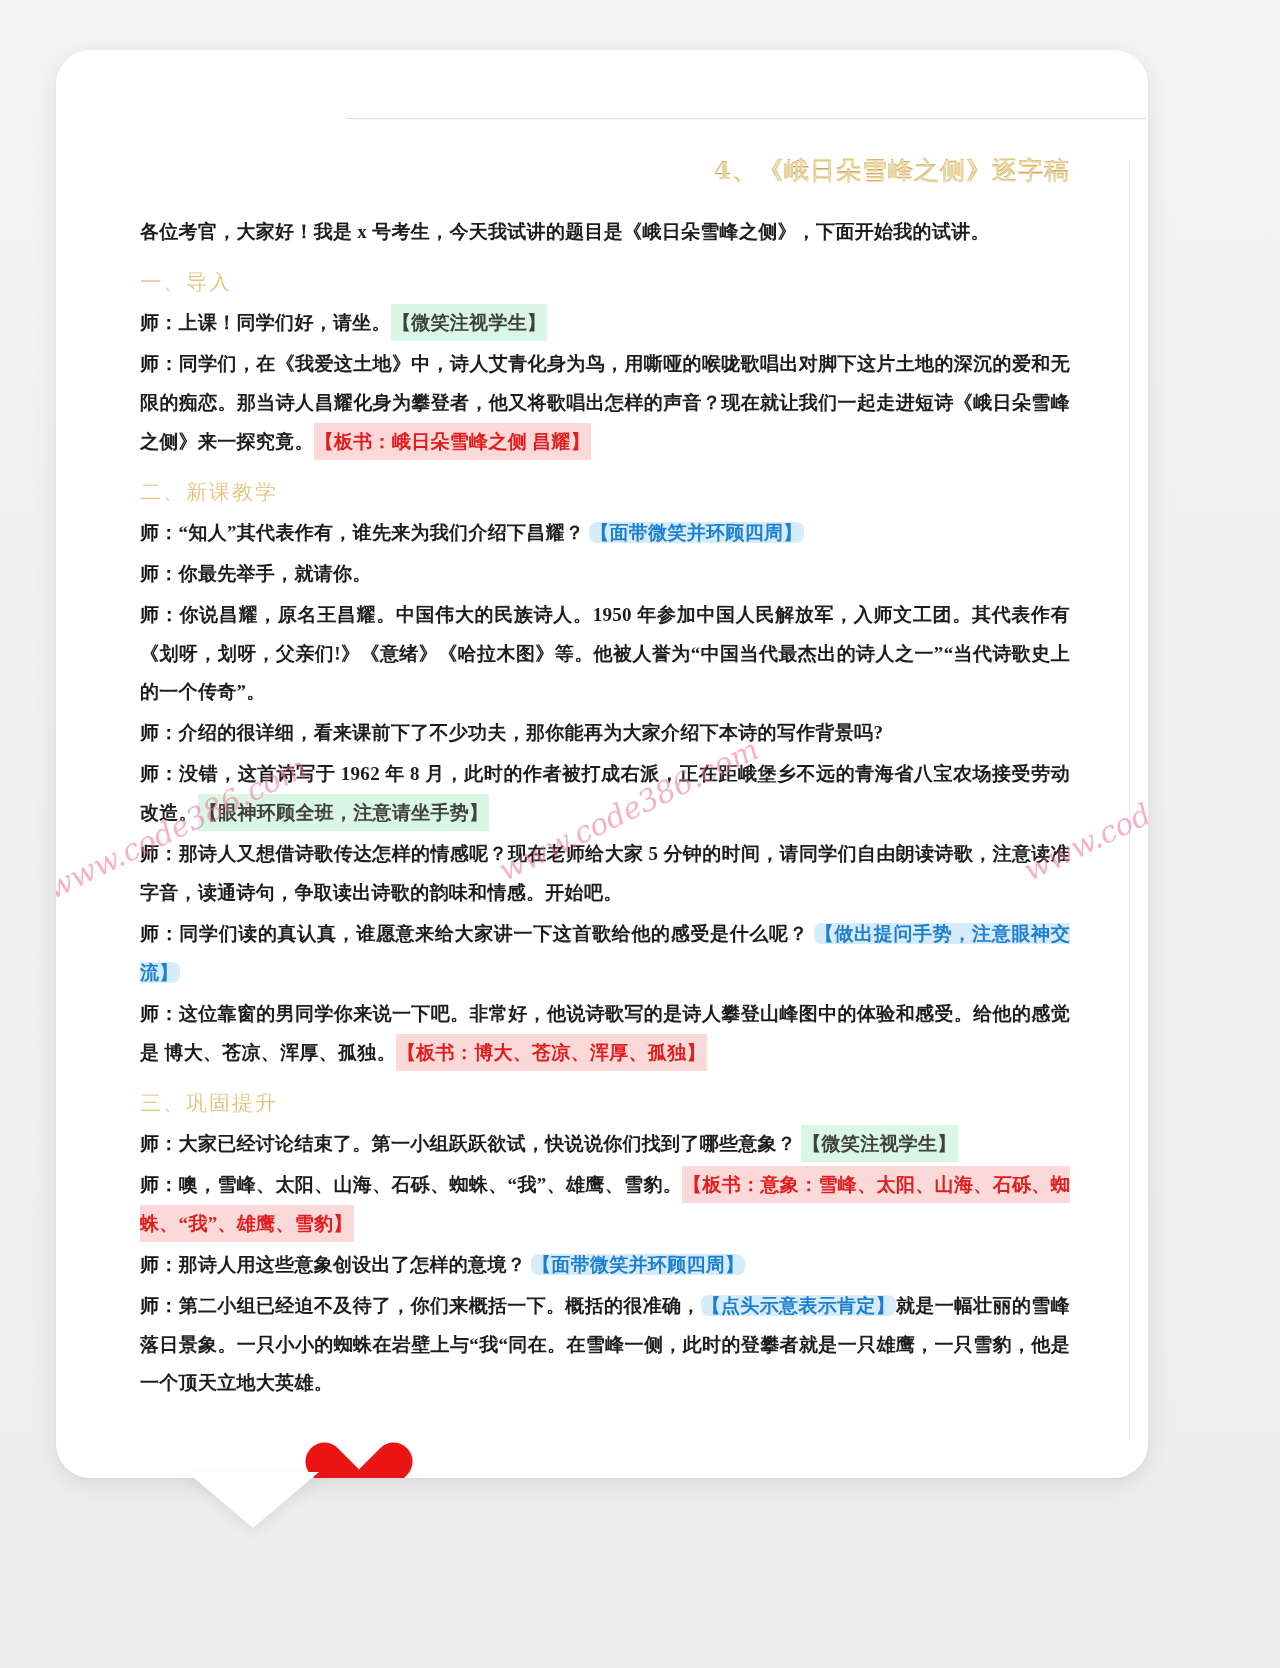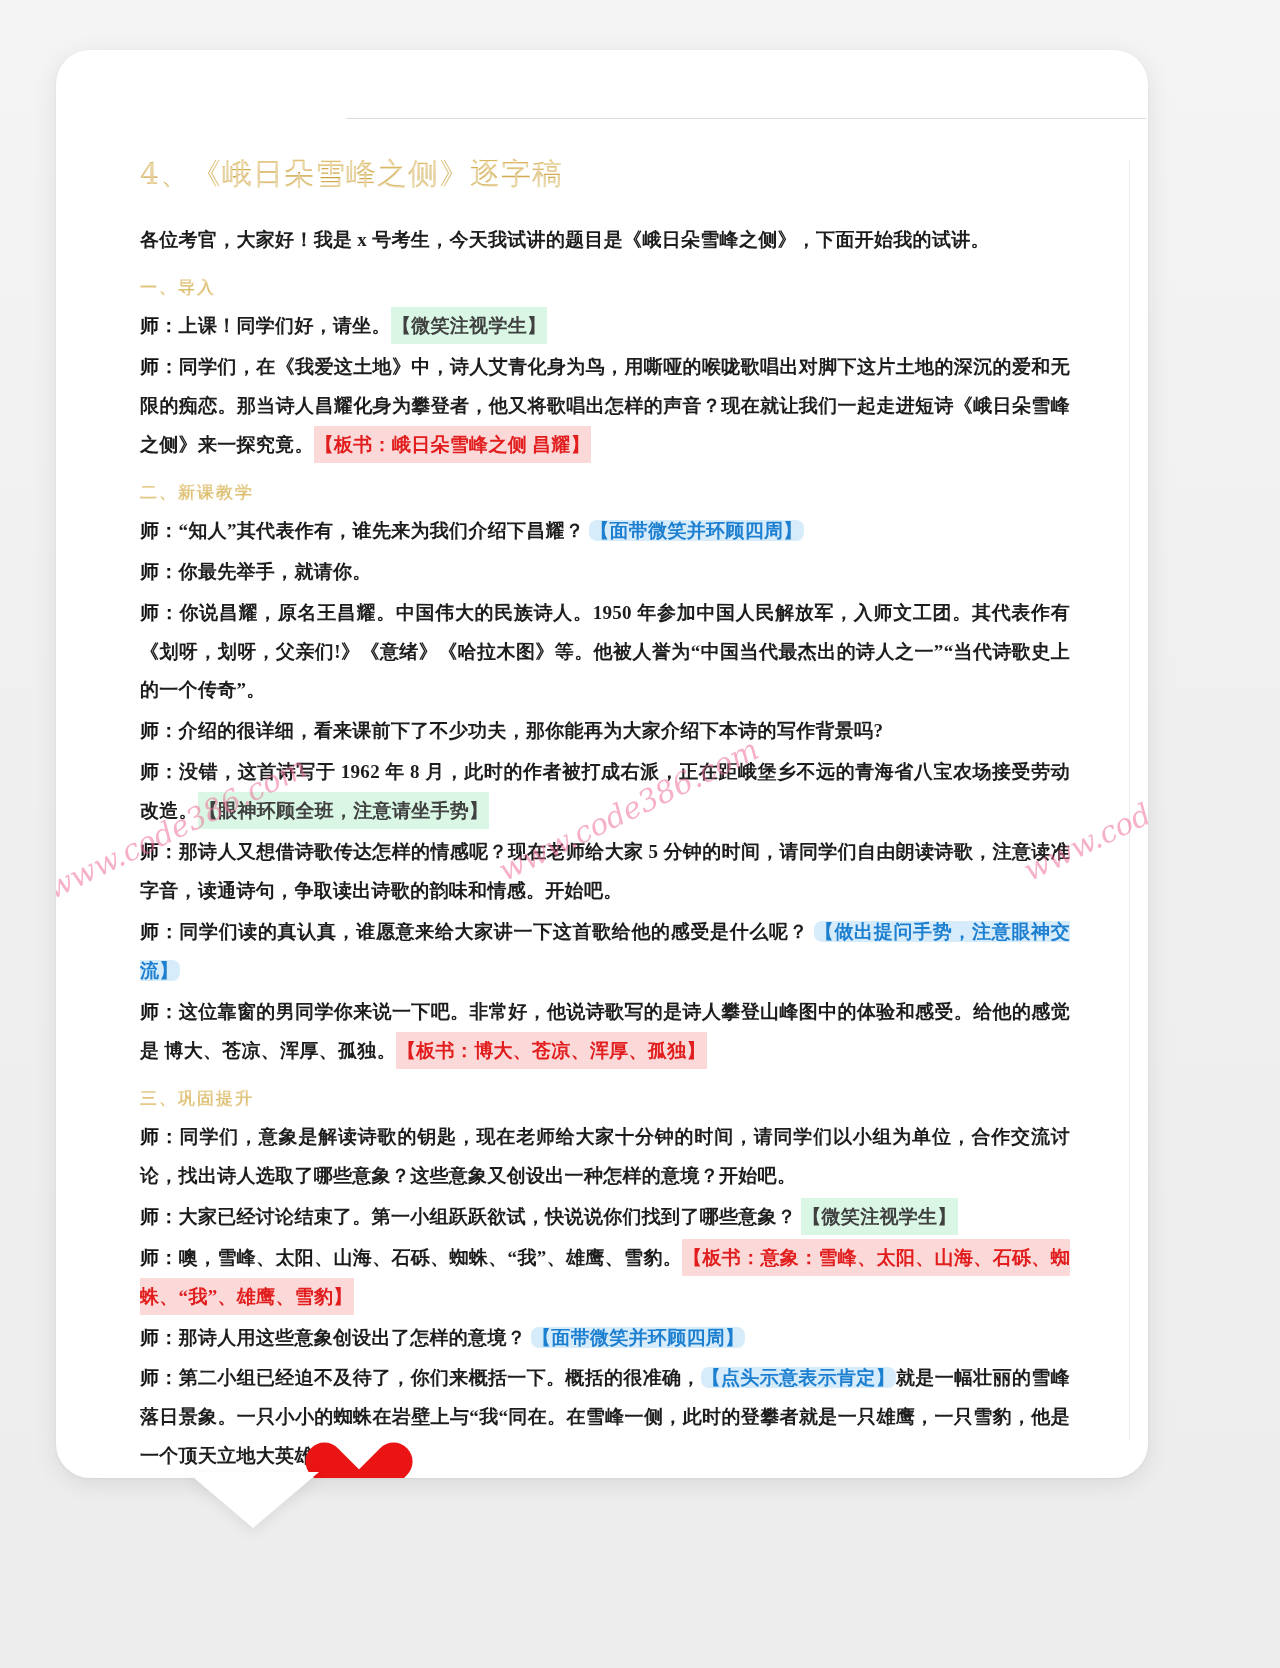--- a/index.html
+++ b/index.html
@@ -28,35 +28,35 @@
   
   .tail{
     position:absolute;left:187px;top:1472px;width:0;height:0;
     border-left:66px solid transparent;border-right:66px solid transparent;
     border-top:56px solid #ffffff;
     filter:drop-shadow(0 5px 7px rgba(0,0,0,0.07));
   }
   
   .doc{position:absolute;left:84px;top:104px;width:930px;}
   .doc-title{
-    text-align:left;font-size:30px;font-weight:normal;letter-spacing:1px;
+    text-align:right;font-size:25px;font-weight:bold;letter-spacing:1px;
     color:#d6ad4e;
     background:linear-gradient(180deg,#e3c271 0%,#c99c33 55%,#e6cd88 100%);
     -webkit-background-clip:text;background-clip:text;color:transparent;
     text-shadow:0 1px 0 rgba(255,255,255,.5);
     margin:0 0 26px 0;font-family:"DejaVu Serif",serif;
   }
   .para{
     font-size:19px;line-height:2.05;color:#1d1d1d;
     margin:0 0 2px 0;text-align:justify;letter-spacing:.3px;
     font-weight:600;
   }
   .para.intro{font-weight:bold;margin-bottom:14px;}
   .sec{
-    font-size:17px;font-weight:bold;letter-spacing:2px;
+    font-size:21px;font-weight:normal;letter-spacing:2px;
     color:#e0c884;margin:16px 0 8px 0;
     background:linear-gradient(180deg,#efdcae 0%,#dcbd6d 60%,#f0e0b6 100%);
     -webkit-background-clip:text;background-clip:text;color:transparent;
     font-family:"DejaVu Serif",serif;
   }
   .spk{font-weight:bold;color:#111;}
   
   .ann-green{color:#404040;background:#d9f7e4;padding:8px 1px;font-weight:700;}
   .ann-blue{color:#1d7fd0;background:#d7ecfb;padding:0 1px;font-weight:600;border-radius:8px;}
   .ann-red{color:#e11d1d;background:#fbd9d9;padding:8px 1px;font-weight:600;}
@@ -134,23 +134,20 @@
     <p class="para">
       <span class="spk">师：</span><span>同学们读的真认真，谁愿意来给大家讲一下这首歌给他的感受是什么呢？ </span><span class="ann-blue">【做出提问手势，注意眼神交流】</span>
     </p>
 
     <p class="para">
       <span class="spk">师：</span><span>这位靠窗的男同学你来说一下吧。非常好，他说诗歌写的是诗人攀登山峰图中的体验和感受。给他的感觉是 博大、苍凉、浑厚、孤独。</span><span class="ann-red">【板书：博大、苍凉、浑厚、孤独】</span>
     </p>
 
     <h2 class="sec">三、巩固提升</h2>
 
-    <p class="para">
-      <span class="spk">师：</span><span>同学们，意象是解读诗歌的钥匙，现在老师给大家十分钟的时间，请同学们以小组为单位，合作交流讨论，找出诗人选取了哪些意象？这些意象又创设出一种怎样的意境？开始吧。</span>
-    </p>
 
     <p class="para">
       <span class="spk">师：</span><span>大家已经讨论结束了。第一小组跃跃欲试，快说说你们找到了哪些意象？ </span><span class="ann-green">【微笑注视学生】</span>
     </p>
 
     <p class="para">
       <span class="spk">师：</span><span>噢，雪峰、太阳、山海、石砾、蜘蛛、“我”、雄鹰、雪豹。</span><span class="ann-red">【板书：意象：雪峰、太阳、山海、石砾、蜘蛛、“我”、雄鹰、雪豹】</span>
     </p>
 
     <p class="para">

